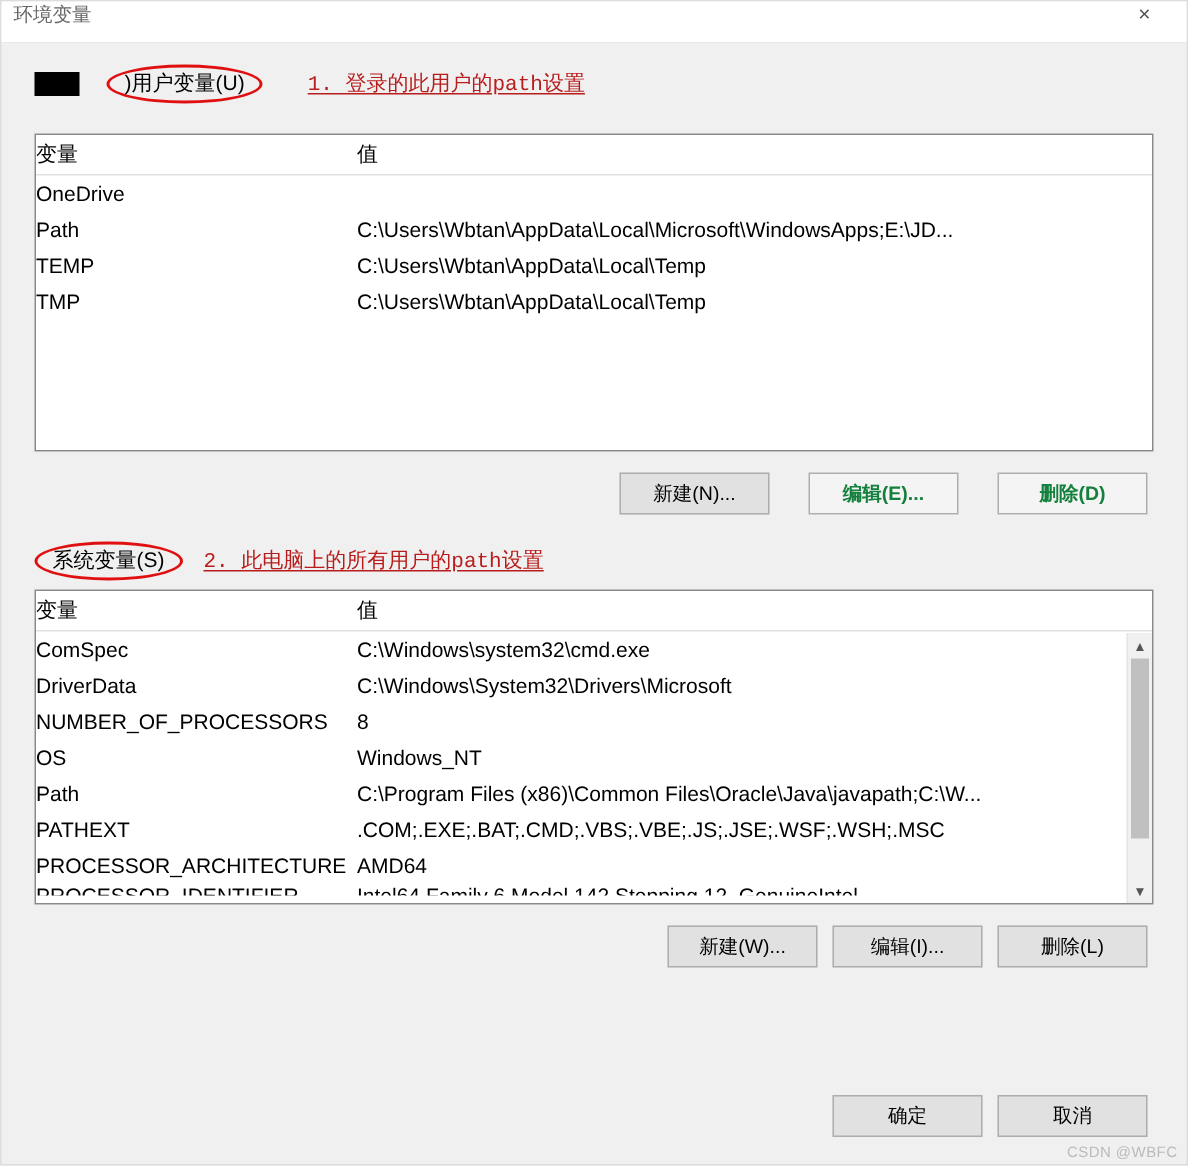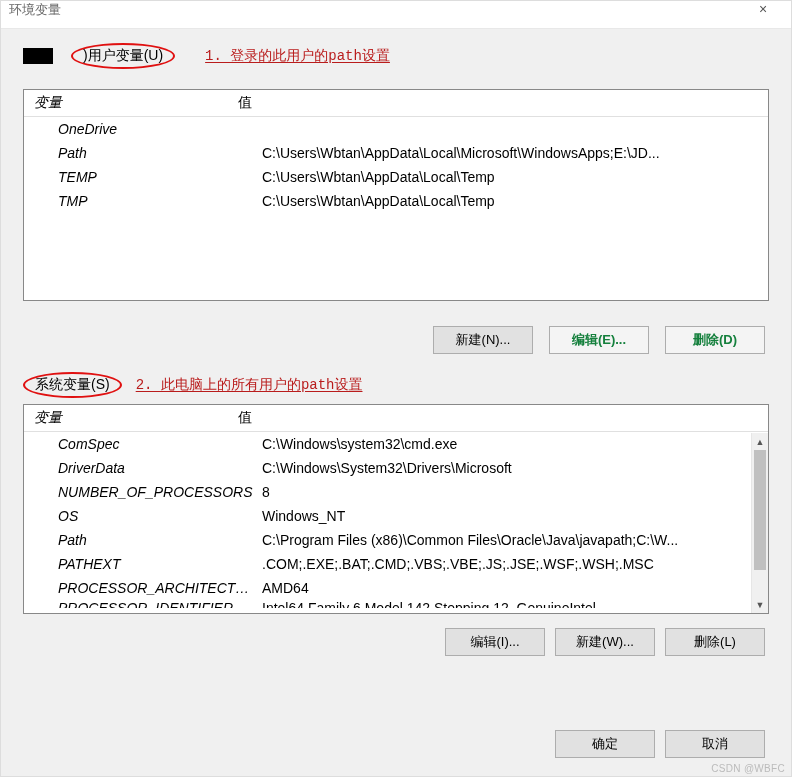--- a/index.html
+++ b/index.html
@@ -77,48 +77,44 @@
     .user-list { height: 212px; }
     .sys-list { height: 210px; }
     .list-header {
       display: flex;
       border-bottom: 1px solid #e0e0e0;
       font-size: 14px;
       padding: 4px 0;
     }
     .col-name {
       width: 210px;
-      padding-left: 10px;
-      font-style: italic;
     }
     .col-val {
       flex: 1;
       padding-left: 4px;
     }
     .list-body {
       overflow: hidden;
-      margin-left: 24px;
     }
     .row {
       display: flex;
       font-size: 14px;
       padding: 2px 0;
       line-height: 20px;
     }
     .row .col-name, .row .col-val {
       white-space: nowrap;
       overflow: hidden;
       text-overflow: ellipsis;
     }
     .button-row {
       display: flex;
       justify-content: flex-end;
-      gap: 16px;
+      gap: 26px;
       padding: 14px 4px 18px 0;
-      margin-top: 11px;
     }
     .button-row2 {
       display: flex;
       justify-content: flex-end;
       gap: 10px;
       padding: 14px 4px 12px 0;
     }
     .btn {
       min-width: 100px;
       height: 28px;
@@ -282,22 +278,22 @@
         </div>
       <div class="scrollbar">
         <div class="scroll-up">▲</div>
         <div class="scroll-thumb"></div>
         <div style="flex:1"></div>
         <div class="scroll-down" style="position:absolute;bottom:0;width:100%;">▼</div>
       </div>
     </div>
 
     <div class="button-row2">
+      <button class="btn">新建(W)...</button>
       <button class="btn">编辑(I)...</button>
-      <button class="btn">新建(W)...</button>
       <button class="btn">删除(L)</button>
     </div>
 
   </div>
 
   <div class="bottom-buttons">
     <button class="btn">确定</button>
     <button class="btn">取消</button>
   </div>
 

